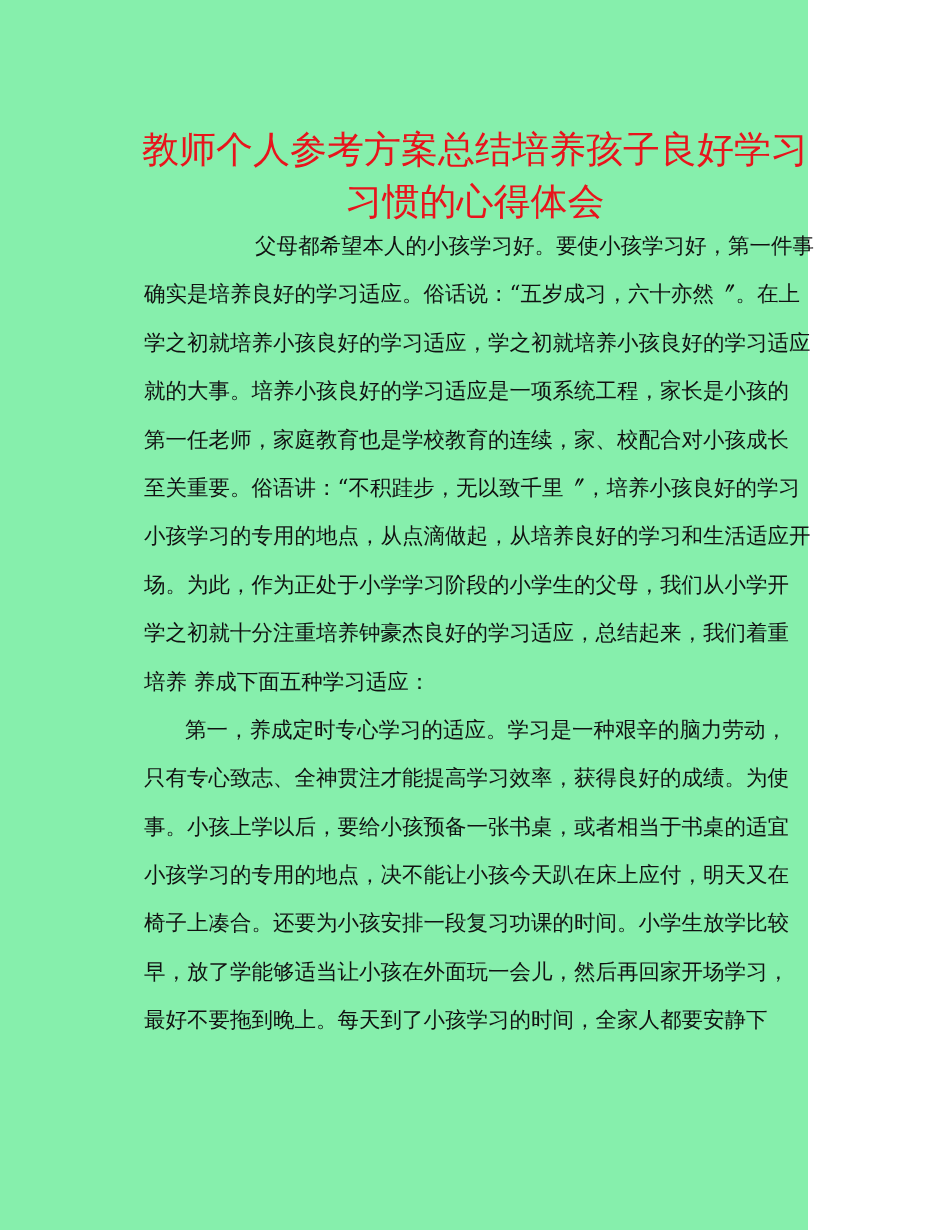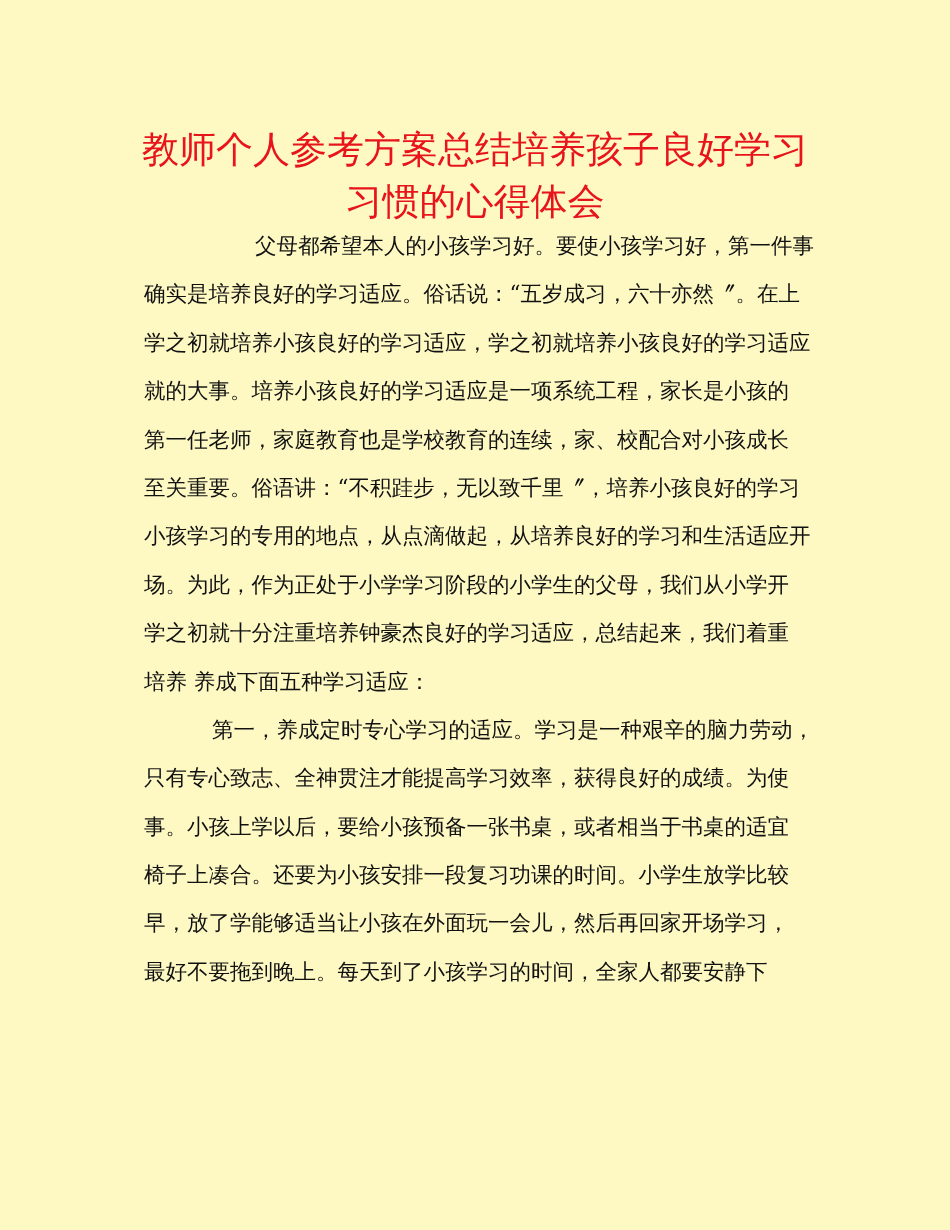--- a/index.html
+++ b/index.html
@@ -1,31 +1,31 @@
 <!DOCTYPE html>
 <html><head>
 <meta charset="utf-8">
 <style>
   html, body { margin: 0; padding: 0; background: #ffffff; }
   body { width: 950px; height: 1230px; position: relative; overflow: hidden; }
-  .page { position: absolute; left: 0; top: 0; width: 950px; height: 1230px; background: #fef9c3; }
+  .page { position: absolute; left: 0; top: 0; width: 808px; height: 1230px; background: #86efac; }
   .title {
     position: absolute; left: 120px; top: 124px; width: 710px;
     text-align: center; color: #e8141c;
     font-family: "DejaVu Sans", "Liberation Sans", sans-serif;
     font-size: 37px; line-height: 52px; font-weight: normal; margin: 0;
   }
   .body-text {
     position: absolute; left: 144px; top: 222px; width: 670px;
     font-family: "DejaVu Serif", "Liberation Serif", serif;
     font-size: 21.5px; line-height: 48.4px; color: #111;
   }
   .line { display: block; white-space: nowrap; height: 48.4px; }
   .indent1 { padding-left: 89px; text-align: right; }
-  .indent2 { padding-left: 41px; text-align: right; }
+  .indent2 { padding-left: 41px; }
 </style>
 </head>
 <body>
 
 <div class="page">
   <h1 class="title">
     <span class="line" style="height:52px">教师个人参考方案总结培养孩子良好学习</span>
     <span class="line" style="height:52px">习惯的心得体会</span>
   </h1>
 
@@ -39,18 +39,19 @@
       <span class="line">至关重要。俗语讲：“不积跬步，无以致千里〞，培养小孩良好的学习</span>
       <span class="line">小孩学习的专用的地点，从点滴做起，从培养良好的学习和生活适应开</span>
       <span class="line">场。为此，作为正处于小学学习阶段的小学生的父母，我们从小学开</span>
       <span class="line">学之初就十分注重培养钟豪杰良好的学习适应，总结起来，我们着重</span>
       <span class="line">培养 养成下面五种学习适应：</span>
     </div>
     <div>
       <span class="line indent2">第一，养成定时专心学习的适应。学习是一种艰辛的脑力劳动，</span>
       <span class="line">只有专心致志、全神贯注才能提高学习效率，获得良好的成绩。为使</span>
       <span class="line">事。小孩上学以后，要给小孩预备一张书桌，或者相当于书桌的适宜</span>
+      <span class="line">小孩学习的专用的地点，决不能让小孩今天趴在床上应付，明天又在</span>
       <span class="line">椅子上凑合。还要为小孩安排一段复习功课的时间。小学生放学比较</span>
       <span class="line">早，放了学能够适当让小孩在外面玩一会儿，然后再回家开场学习，</span>
       <span class="line">最好不要拖到晚上。每天到了小孩学习的时间，全家人都要安静下</span>
     </div>
   </div>
 </div>
 
 </body></html>

